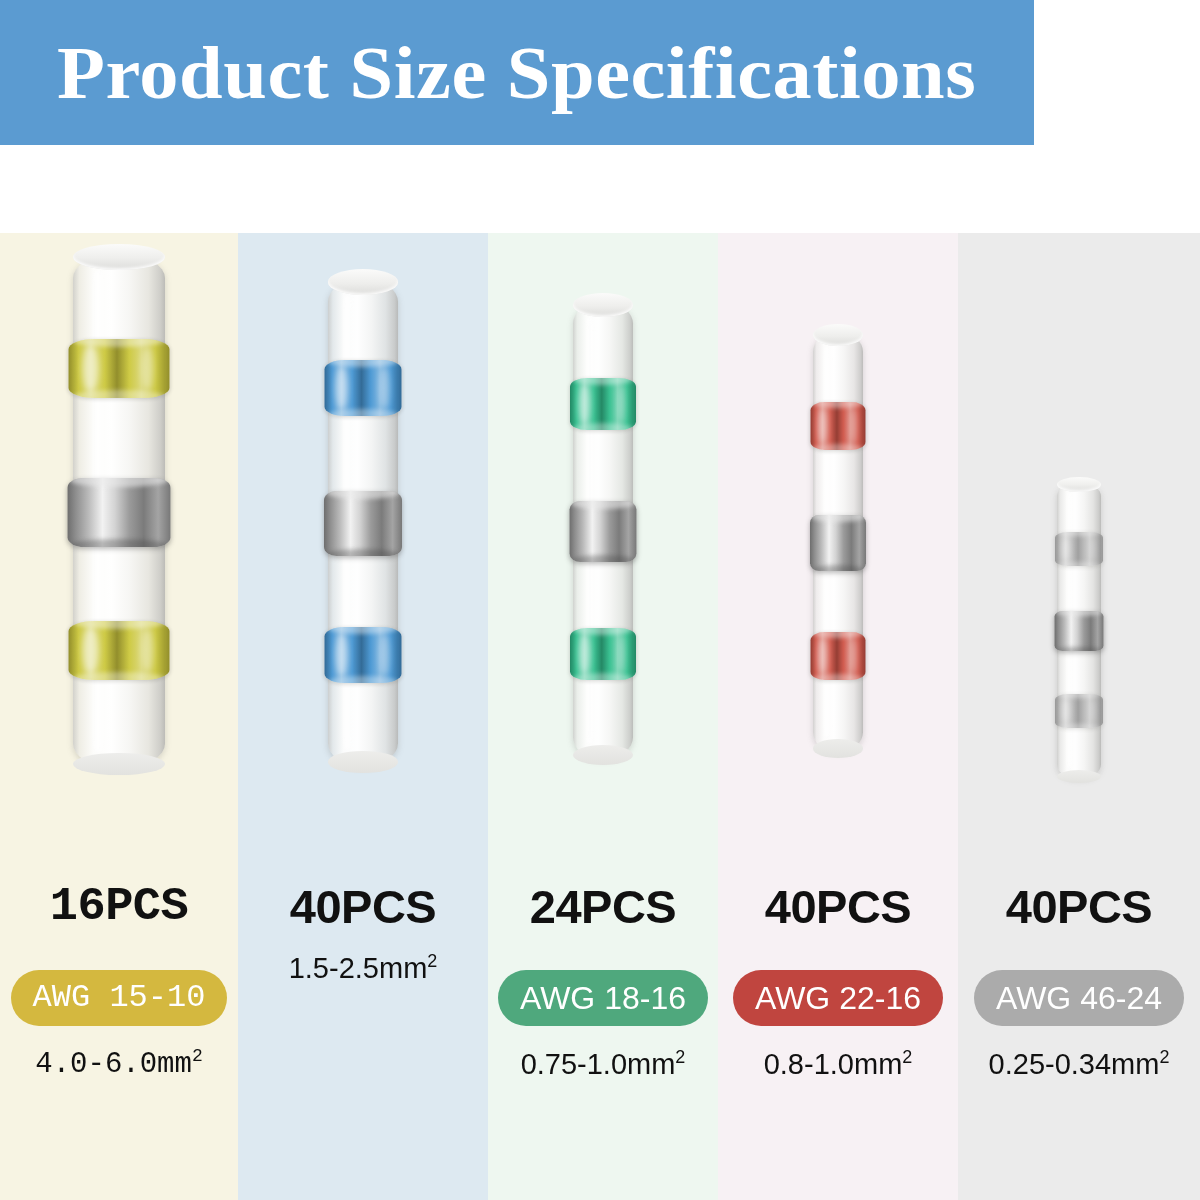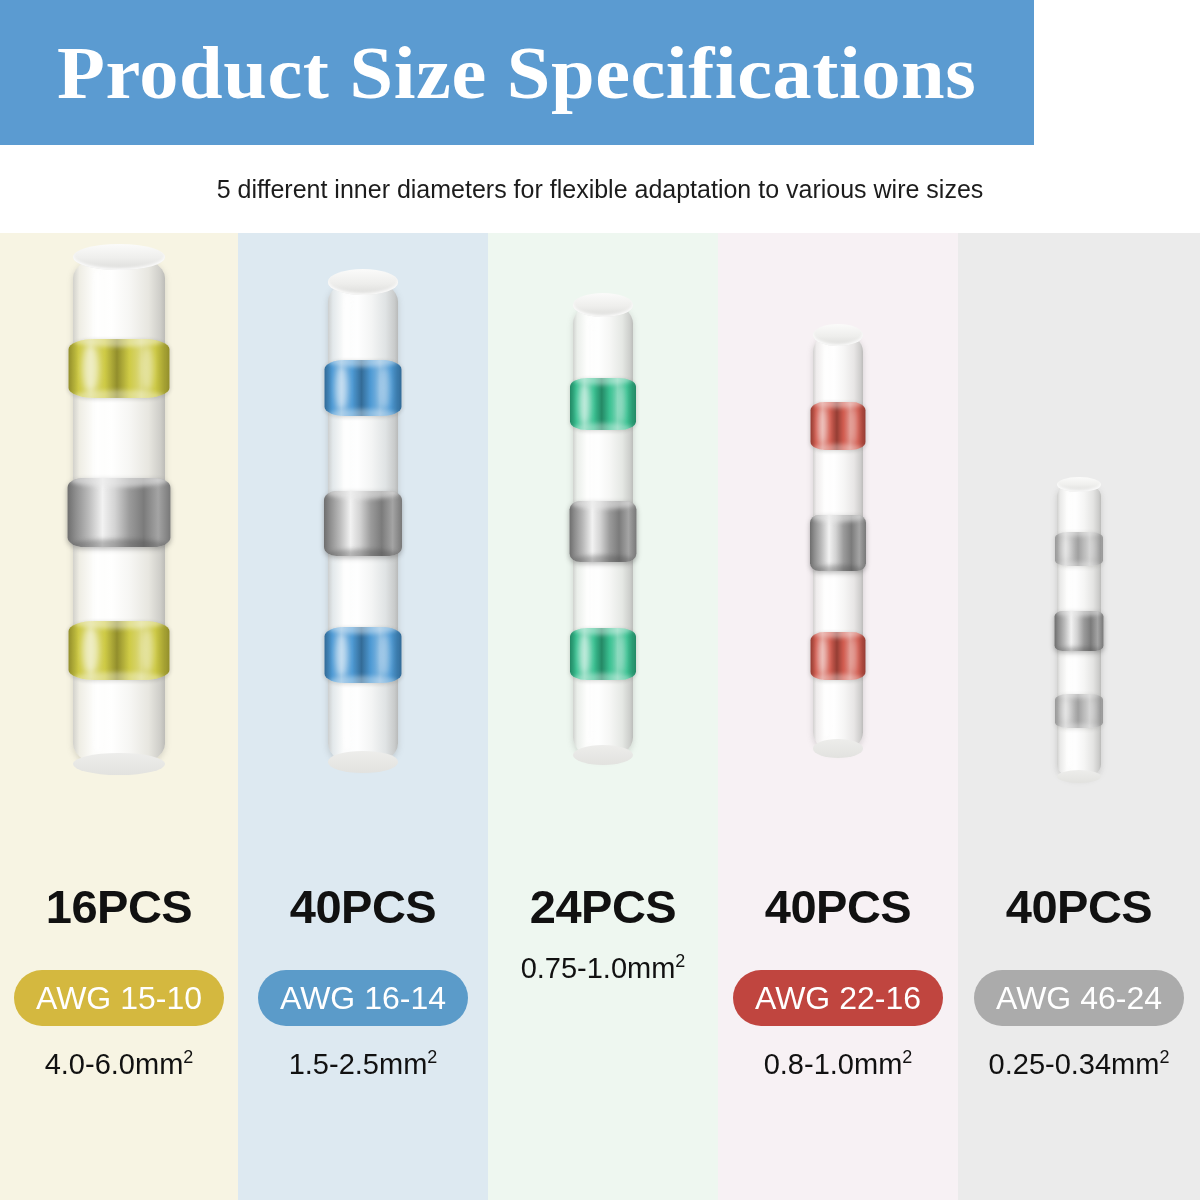--- a/index.html
+++ b/index.html
@@ -70,21 +70,21 @@
     height: 967px;
     display: flex;
   }
   .col {
     position: relative;
     height: 100%;
     display: flex;
     flex-direction: column;
     align-items: center;
   }
-  .col-0 { width: 238px; background: #f7f4e3; }
+  .col-0 { width: 238px; background: #f7f4e3; font-family: Liberation Mono, monospace; }
   .col-1 { width: 250px; background: #dde9f1; }
   .col-2 { width: 230px; background: #eef7f0; }
   .col-3 { width: 240px; background: #f7f1f4; }
   .col-4 { width: 242px; background: #ebebeb; }
 
   
   .art-area {
     position: relative;
     width: 100%;
     height: 640px;
@@ -271,23 +271,20 @@
 </style>
 </head>
 <body>
 
 <div id="page">
 
   <div class="header-band">
     <div class="header-title">Product Size Specifications</div>
   </div>
 
-  <div class="subtitle-band">
-    <div class="subtitle-text">5 different inner diameters for flexible adaptation to various wire sizes</div>
-  </div>
 
   <div class="columns">
 
     <div class="col col-0" style="background: rgb(247, 244, 227);">
       <div class="art-area">
         <div class="connector" style="width: 92px; height: 512px; top: 22px;">
             <div class="tube"></div>
             <div class="tube-gloss"></div>
             <div class="tube-top"></div>
             <div class="tube-bottom"></div>
@@ -325,21 +322,20 @@
               <div class="solder-top"></div>
               <div class="solder-bot"></div>
             </div>
             <div class="ring" style="width:77px;height:56px;top:347px;background:linear-gradient(to right,rgb(41,100,146) 0%,rgb(70,150,211) 10%,rgb(125,181,224) 22%,rgb(70,150,211) 36%,rgb(41,100,146) 48%,rgb(70,150,211) 60%,rgb(125,181,224) 72%,rgb(70,150,211) 86%,rgb(41,100,146) 100%);opacity:0.95;">
               <div class="ring-lip-top"></div>
               <div class="ring-lip-bot"></div>
             </div>
           </div>
       </div>
       <div class="pcs">40PCS</div>
-      <div class="pill" style="background: rgb(91, 155, 201);">AWG 16-14</div>
       <div class="mm"><span>1.5-2.5mm</span><sup>2</sup></div>
     </div>
 
     <div class="col col-2" style="background: rgb(238, 247, 240);">
       <div class="art-area">
         <div class="connector" style="width: 60px; height: 455px; top: 70px;">
             <div class="tube"></div>
             <div class="tube-gloss"></div>
             <div class="tube-top"></div>
             <div class="tube-bottom"></div>
@@ -351,20 +347,21 @@
               <div class="solder-top"></div>
               <div class="solder-bot"></div>
             </div>
             <div class="ring" style="width:66px;height:52px;top:325px;background:linear-gradient(to right,rgb(25,131,94) 0%,rgb(49,191,141) 10%,rgb(110,210,175) 22%,rgb(49,191,141) 36%,rgb(25,131,94) 48%,rgb(49,191,141) 60%,rgb(110,210,175) 72%,rgb(49,191,141) 86%,rgb(25,131,94) 100%);opacity:0.95;">
               <div class="ring-lip-top"></div>
               <div class="ring-lip-bot"></div>
             </div>
           </div>
       </div>
       <div class="pcs">24PCS</div>
+      <div class="pill" style="background: rgb(79, 168, 125);">AWG 18-16</div>
       <div class="mm"><span>0.75-1.0mm</span><sup>2</sup></div>
     </div>
 
     <div class="col col-3" style="background: rgb(247, 241, 244);">
       <div class="art-area">
         <div class="connector" style="width: 50px; height: 418px; top: 100px;">
             <div class="tube"></div>
             <div class="tube-gloss"></div>
             <div class="tube-top"></div>
             <div class="tube-bottom"></div>

